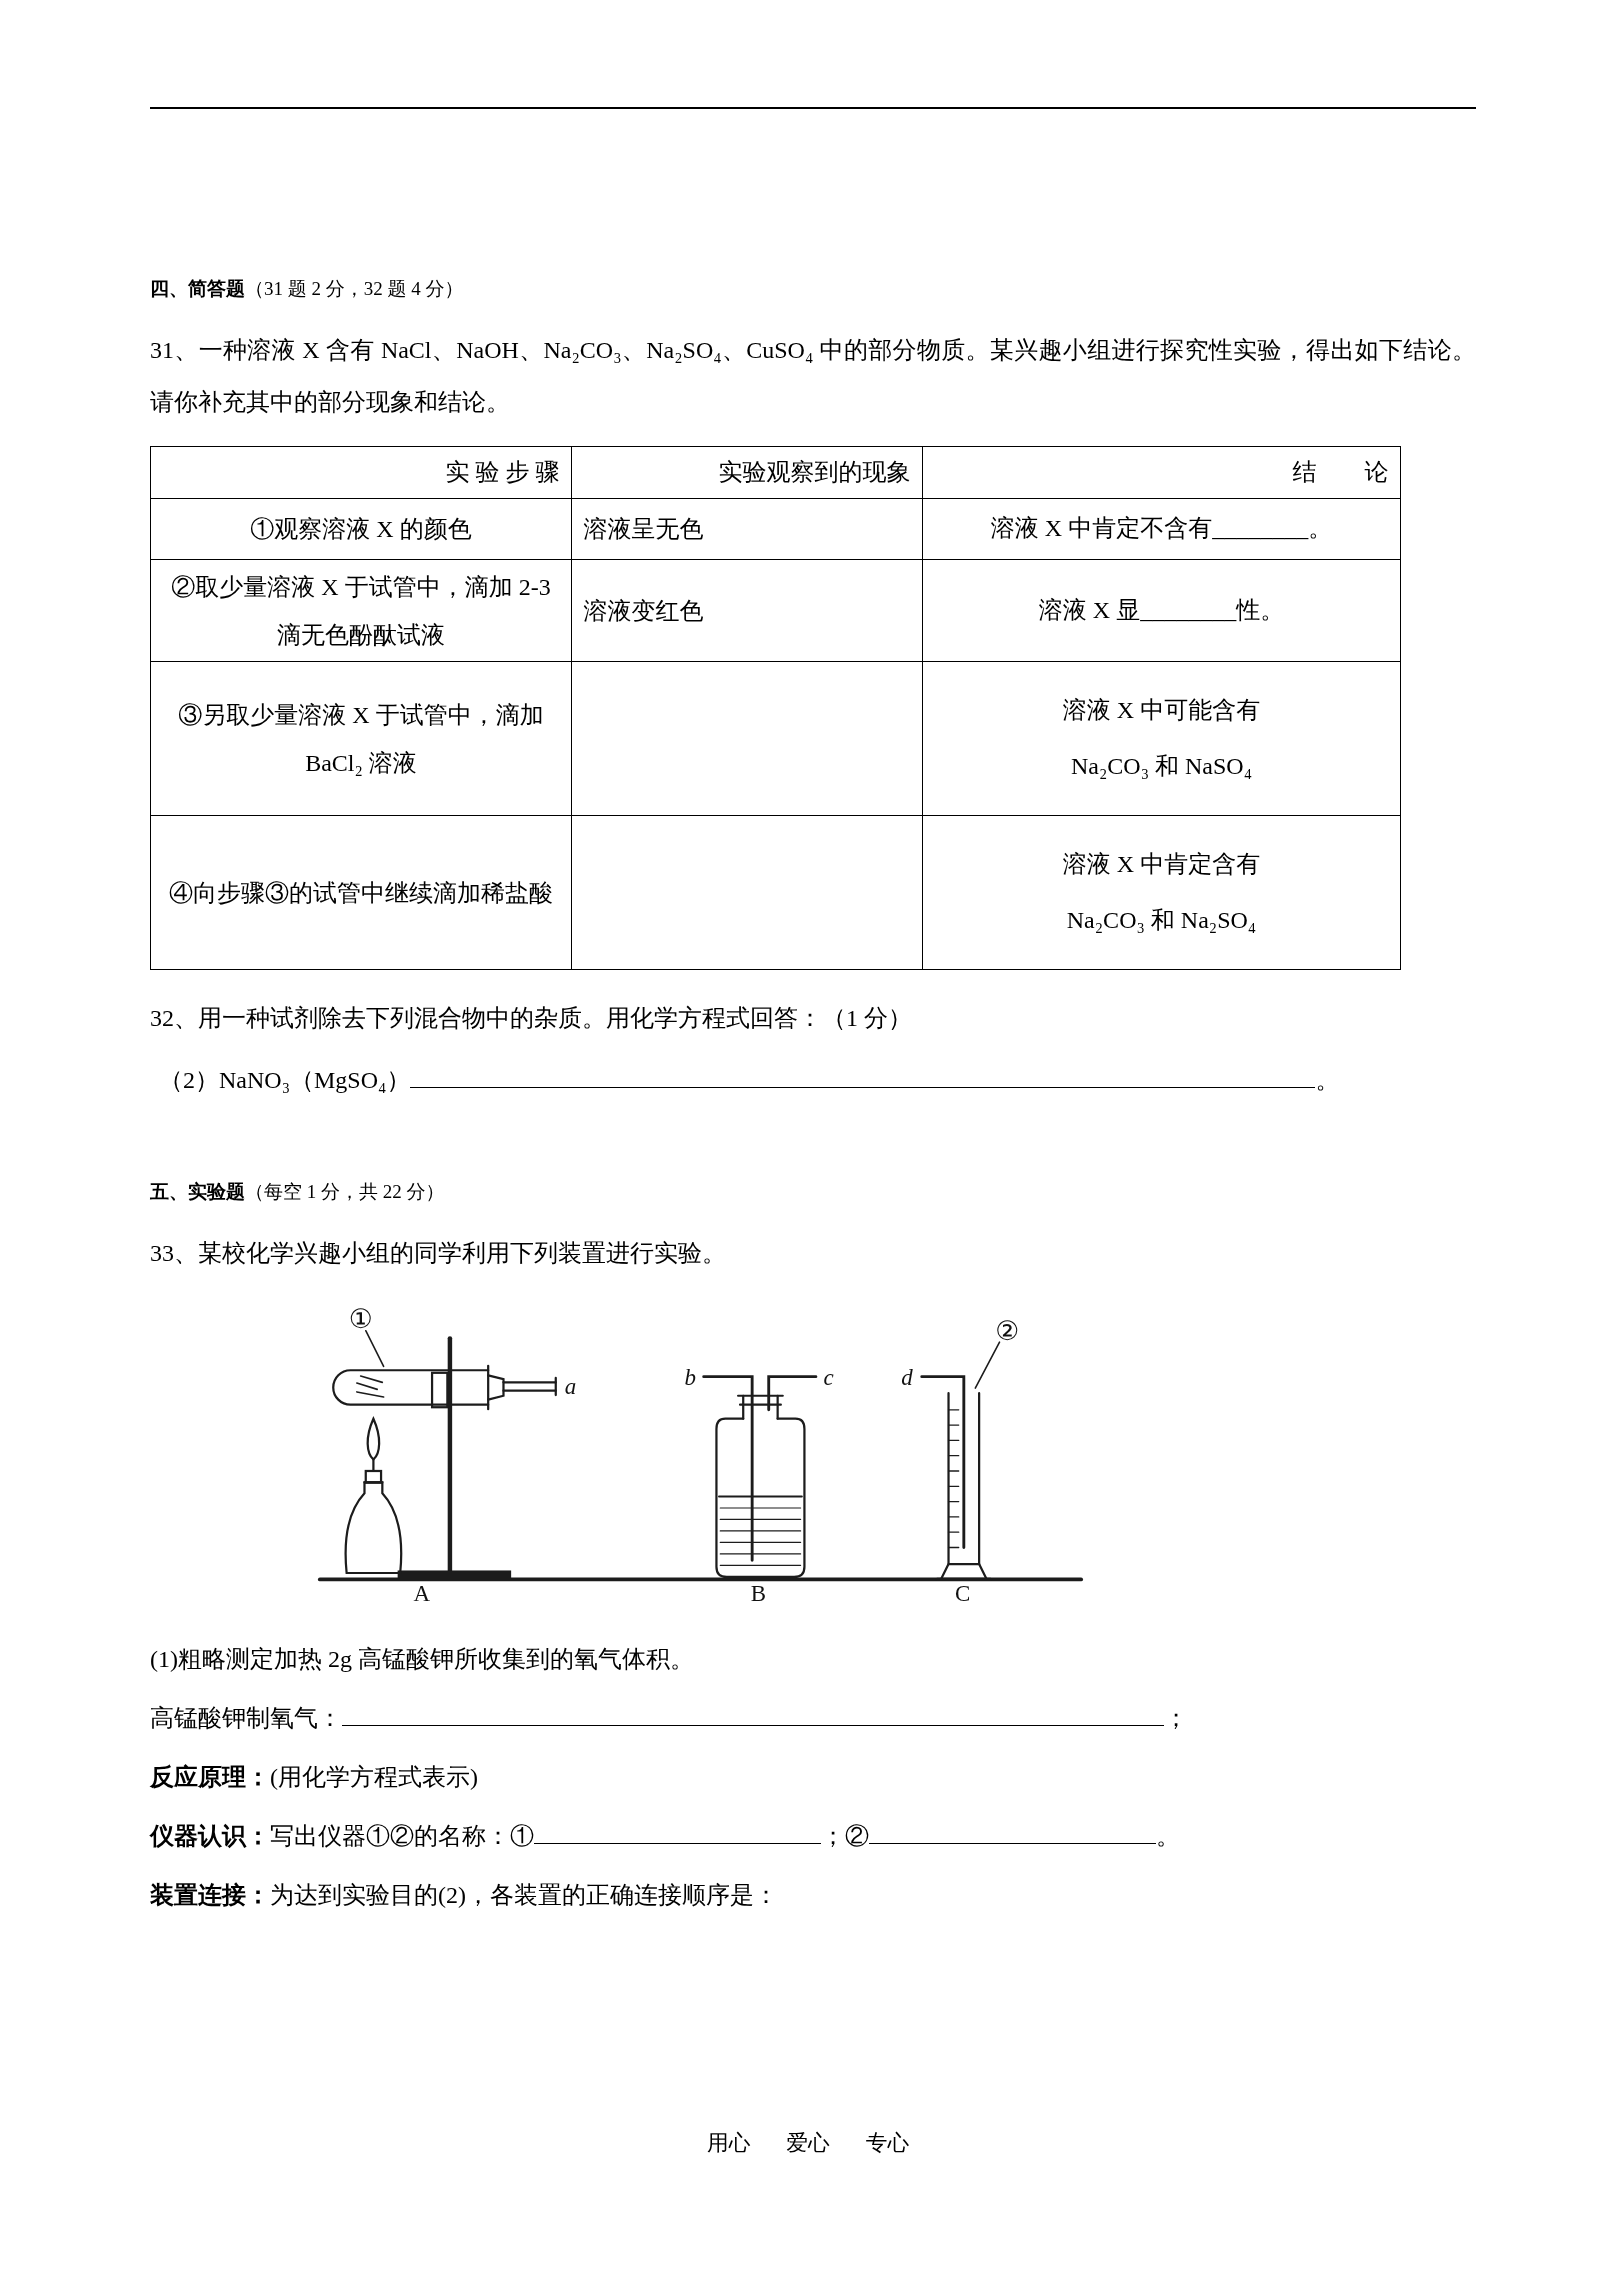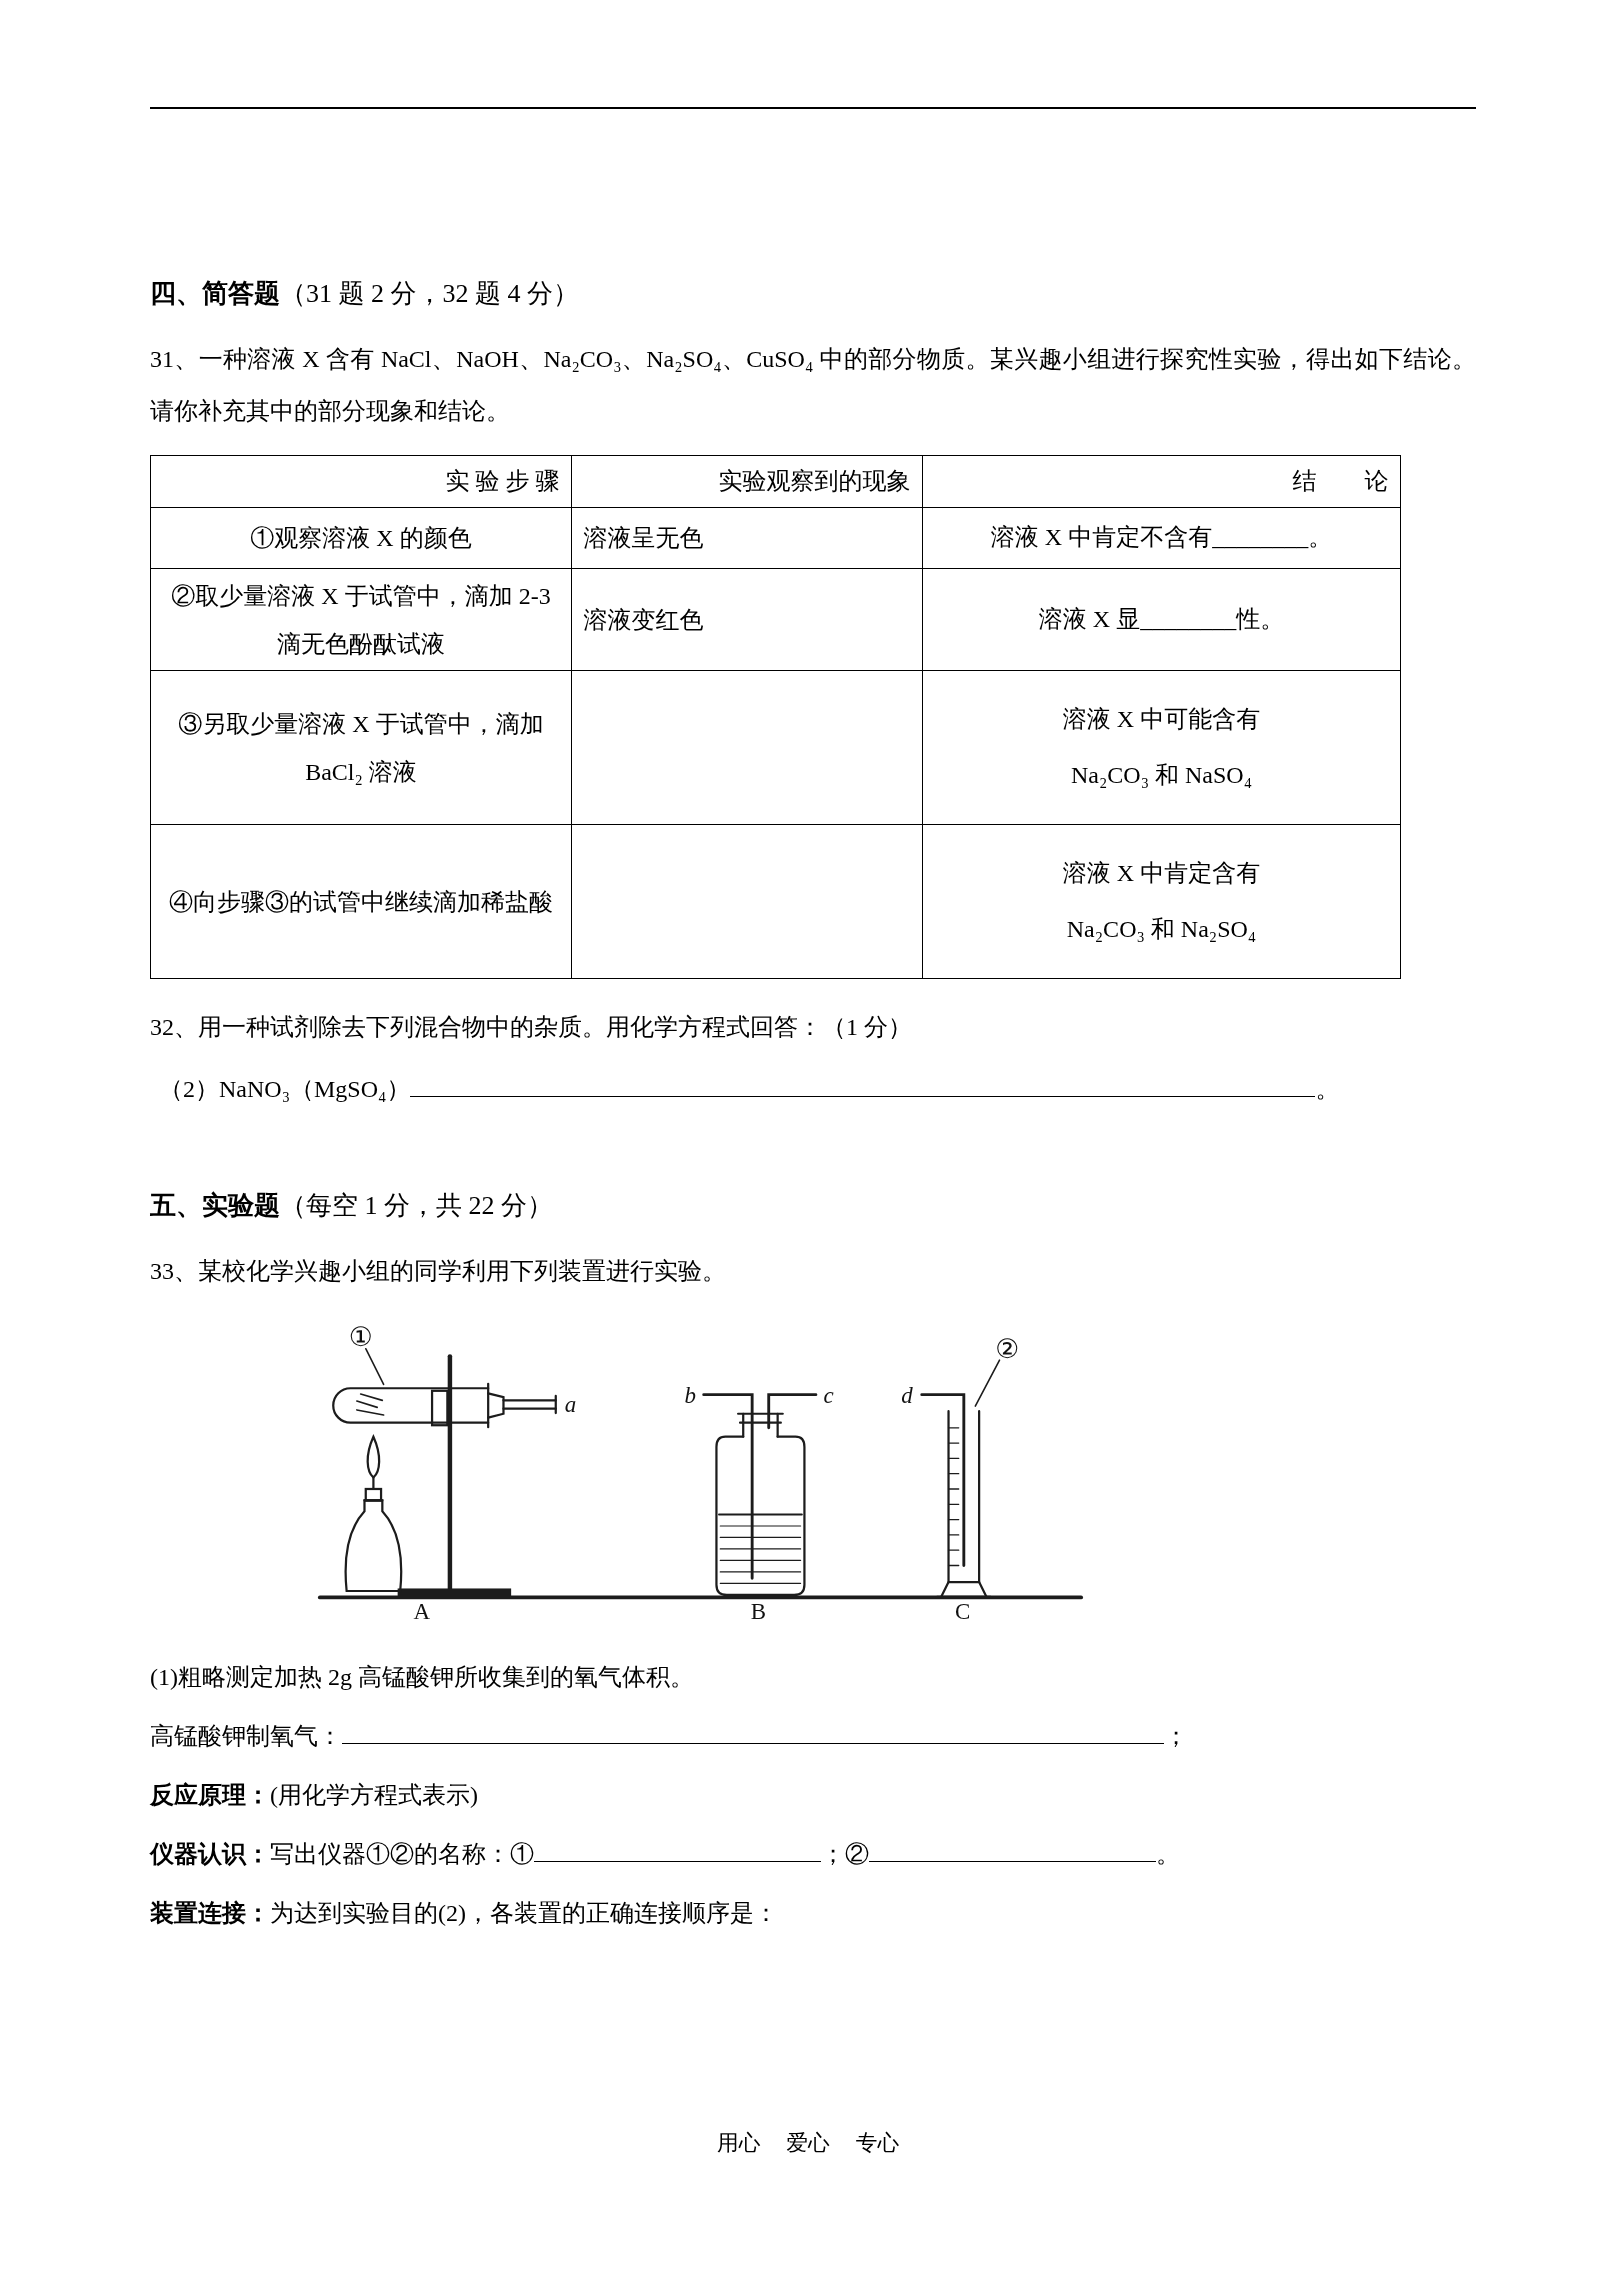--- a/index.html
+++ b/index.html
@@ -6,21 +6,21 @@
   .page {
     position:relative;
     width:1616px; height:2284px;
     box-sizing:border-box;
     padding:107px 140px 0 150px;
     font-family:"Liberation Serif", serif;
     font-size:24px; color:#000;
     overflow:hidden;
   }
   .top-rule { border-top:2.5px solid #000; height:0; }
-  .sec-title { margin:167px 0 0 0; font-size:26px; }
+  .sec-title { margin:167px 0 0 0; font-size:19px; }
   .sec-title .b { font-weight:bold; }
   .sec5-title { margin-top:71px; }
   .para { margin:21.7px 0 0 0; line-height:2.2; text-align:justify; }
   table.q31 {
     border-collapse:collapse; table-layout:fixed;
     width:1249px; margin-top:16.6px;
   }
   table.q31 td {
     border:1.9px solid #000;
     padding:2.5px 11.5px;
@@ -39,21 +39,21 @@
   .ans-line { margin:7.6px 0 0 9px; line-height:56px; }
   .blank { display:inline-block; height:1.3px; border-bottom:1.9px solid #000; }
   .b-1420 { width:905px; } .b-1290 { width:822px; }
   .b-1040 { width:663px; } .b-450  { width:287px; }
   .diagram { margin:20.4px 0 0 152px; }
   .bl { margin-top:19px; }
   .bl p { margin:0; line-height:59px; }
   .bl .b { font-weight:bold; }
   .footer {
     position:absolute; left:0; right:0; bottom:127px;
-    display:flex; justify-content:center; gap:26px;
+    display:flex; justify-content:center; gap:36px;
     font-size:21.7px;
   }
   svg text { font-family:"Liberation Serif", serif; }
 </style>
 </head>
 <body>
 
 <div class="page">
 
   <div class="top-rule"></div>

